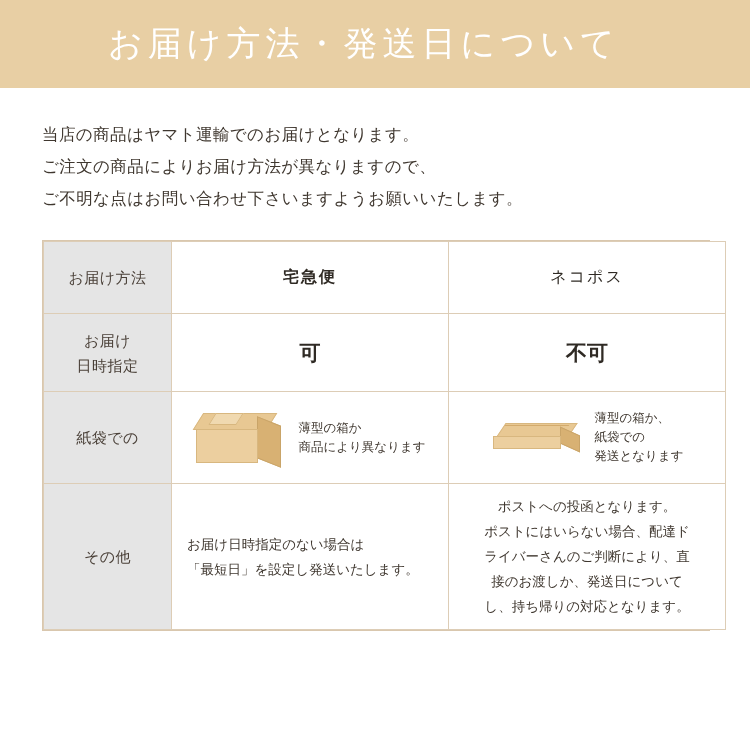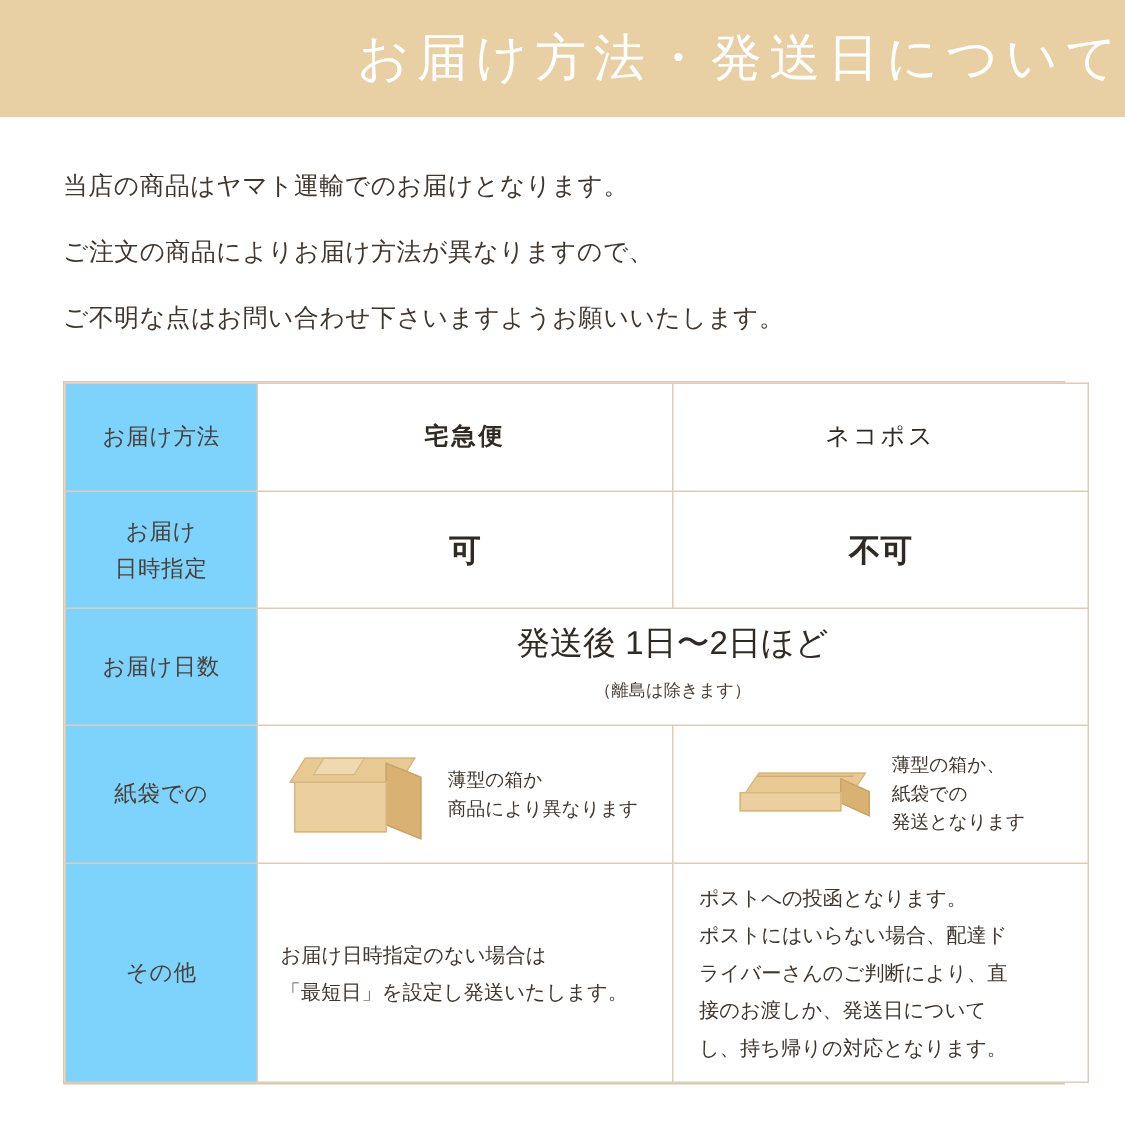--- a/index.html
+++ b/index.html
@@ -16,67 +16,66 @@
   }
   .page {
     position: relative;
     width: 750px;
     height: 750px;
     box-sizing: border-box;
   }
 
   
   .header {
-    height: 78px;
+    height: 88px;
     background: #e8cfa4;
     display: flex;
     align-items: center;
     padding-left: 108px;
     box-sizing: border-box;
-    justify-content: flex-end;
   }
   .header-title {
     font-size: 34px;
     letter-spacing: 5px;
     color: #ffffff;
     font-weight: 400;
     font-family: "DejaVu Serif", "Liberation Serif", serif;
     white-space: nowrap;
   }
 
   
   .intro {
     margin: 30px 0 0 42px;
     font-size: 16.5px;
     line-height: 32px;
     color: #3f372f;
     letter-spacing: 0.4px;
   }
-  .intro div { white-space: nowrap; margin-top: 12px; }
+  .intro div { white-space: nowrap; }
 
   
   .table-wrap {
     margin: 26px 42px 0 42px;
     border: 1px solid #d9c7ae;
     border-collapse: collapse;
     width: 666px;
   }
   table.ship-table {
     width: 100%;
     border-collapse: collapse;
     table-layout: fixed;
   }
   table.ship-table td {
     border: 1px solid #ddcdb6;
     vertical-align: middle;
     box-sizing: border-box;
   }
   .col-label {
     width: 128px;
-    background: #7dd3fc;
+    background: #e5e5e5;
     text-align: center;
     font-size: 15px;
     line-height: 25px;
     color: #4a4038;
     letter-spacing: 0.5px;
   }
   .col-body {
     width: 277px;
     text-align: center;
     background: #ffffff;
@@ -196,21 +195,21 @@
   }
 
   .other-cell {
     font-size: 13.5px;
     line-height: 25px;
     color: #3f372f;
     text-align: left;
     padding: 0 14px;
   }
   .other-cell.left {
-    text-align: left;
+    text-align: center;
     padding: 0 16px;
   }
 </style>
 </head>
 <body>
 
 <div class="page">
 
   <div class="header">
     <div class="header-title">お届け方法・発送日について</div>
@@ -242,27 +241,20 @@
           <div>日時指定</div>
         </td>
         <td class="col-body">
           <span class="mid">可</span>
         </td>
         <td class="col-body">
           <span class="mid">不可</span>
         </td>
       </tr>
 
-      <tr class="r3">
-        <td class="col-label">お届け日数</td>
-        <td class="col-body merged" colspan="2">
-          <div class="merged">発送後 1日〜2日ほど</div>
-          <span class="sub">（離島は除きます）</span>
-        </td>
-      </tr>
 
       <tr class="r4">
         <td class="col-label">紙袋での</td>
         <td class="col-body">
           <div class="pack-cell">
             <div class="box-icon">
               <div class="top"></div>
               <div class="flapL"></div>
               <div class="side"></div>
               <div class="front"></div>

